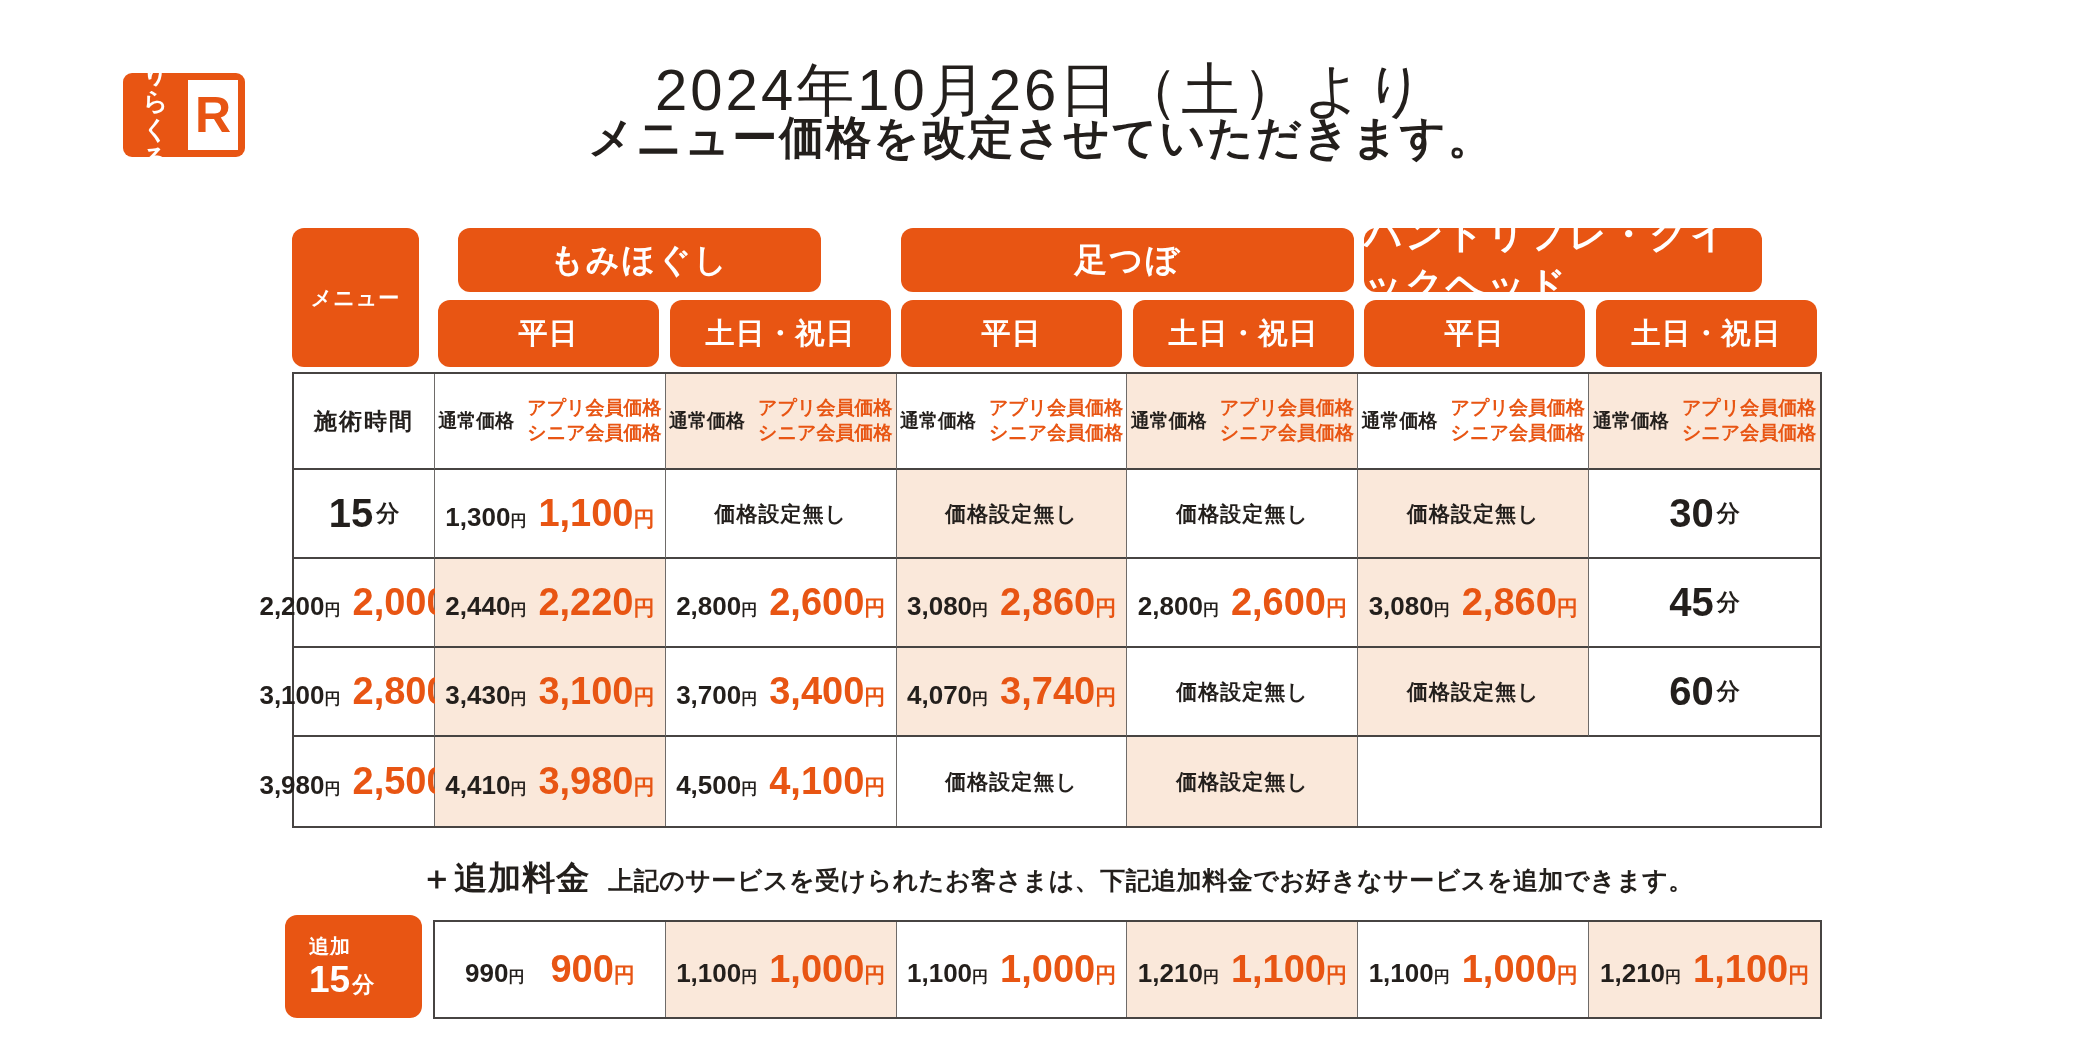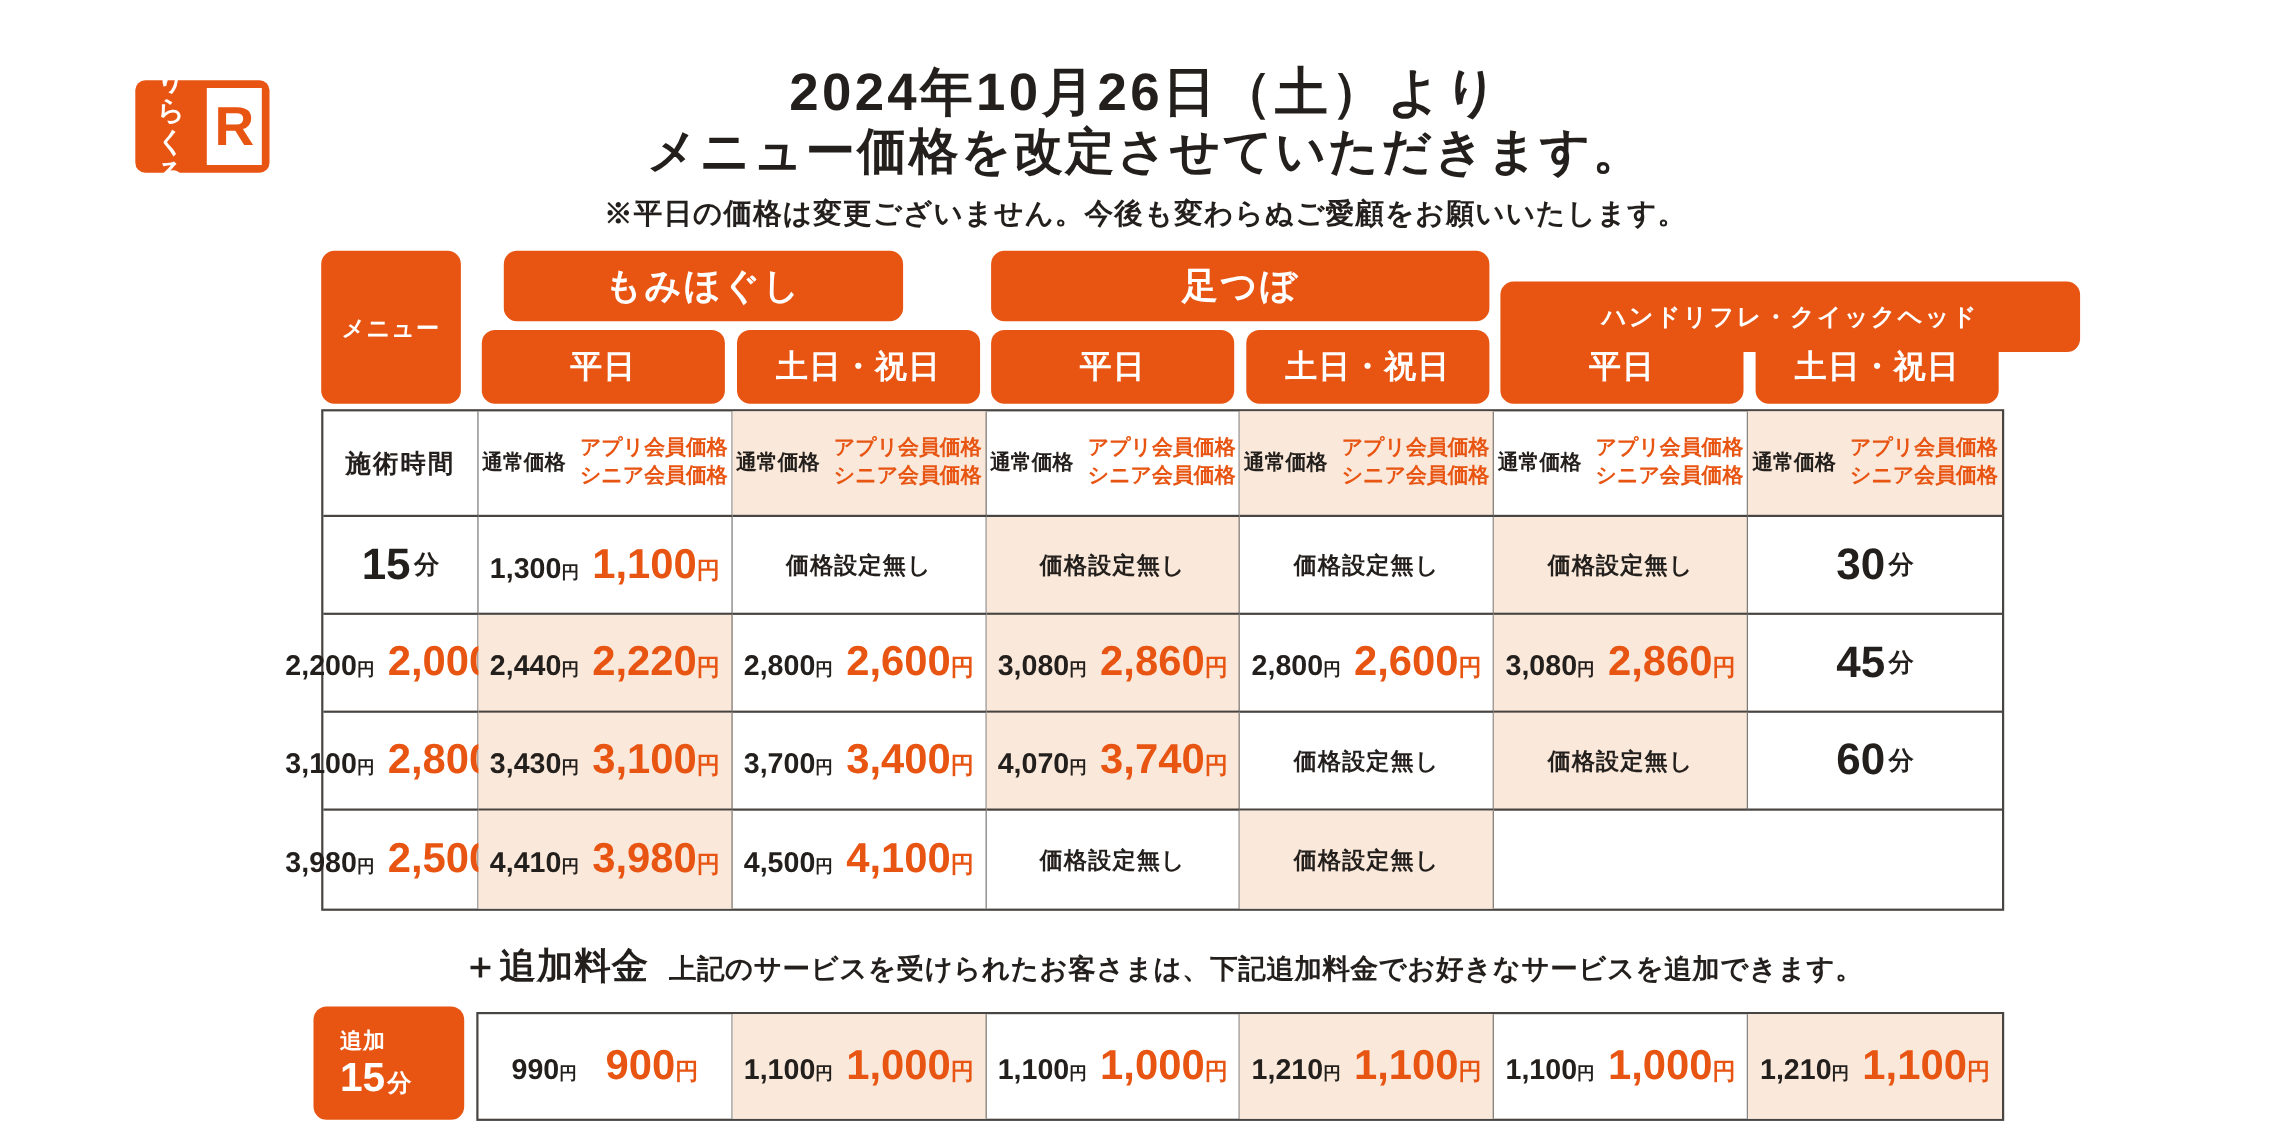--- a/index.html
+++ b/index.html
@@ -18,21 +18,21 @@
 
   
   .logo{left:123px;top:73px;width:122px;height:84px;background:var(--orange);
     border-radius:9px;display:flex;align-items:center;gap:5px;padding:7px;box-sizing:border-box;}
   .logo-txt{flex:1;display:flex;flex-direction:column;justify-content:space-between;text-align:center;
     color:#fff;font-weight:700;font-size:25px;line-height:1.12;letter-spacing:2px;}
   .logo-mark{width:50px;height:70px;background:#fff;display:flex;align-items:center;justify-content:center;
     color:var(--orange);font-weight:800;font-size:50px;}
 
   
-  .title1{left:0;right:0;top:52px;text-align:center;font-size:48px;font-weight:700;letter-spacing:3px;}
+  .title1{left:0;right:0;top:52px;text-align:center;font-size:58px;font-weight:400;letter-spacing:3px;}
   .title2{left:0;right:0;top:108px;text-align:center;font-size:45px;font-weight:700;letter-spacing:2px;}
   .note{left:0;right:0;top:177px;text-align:center;font-size:26px;font-weight:600;letter-spacing:1px;}
 
   
   .ocell{background:var(--orange);color:#fff;border-radius:12px;display:flex;
     align-items:center;justify-content:center;font-weight:700;box-sizing:border-box;}
   .cat{top:228px;height:64px;font-size:33px;letter-spacing:2px;}
   .sub{top:300px;height:67px;font-size:29px;letter-spacing:1px;}
   .menucell{left:292px;top:228px;width:127px;height:139px;font-size:21px;letter-spacing:1px;}
 
@@ -90,27 +90,26 @@
       <span>りら</span>
       <span>くる</span>
     </div>
     <div class="logo-mark">
       <span>R</span>
     </div>
   </div>
 
   <div class="abs title1">2024年10月26日（土）より</div>
   <div class="abs title2">メニュー価格を改定させていただきます。</div>
-  <div class="abs note">※平日の価格は変更ございません。今後も変わらぬご愛顧をお願いいたします。</div>
 
   <div class="abs ocell menucell">メニュー</div>
 
   <div class="abs ocell cat" style="left:458px;width:363px;">もみほぐし</div>
   <div class="abs ocell cat" style="left:901px;width:453px;">足つぼ</div>
-  <div class="abs ocell cat" style="left:1364px;width:527px;font-size:22px;margin-top:28px;">ハンドリフレ・クイックヘッド</div>
+  <div class="abs ocell cat" style="left:1364px;width:398px;font-size:38px;">ハンドリフレ・クイックヘッド</div>
 
   <div class="abs ocell sub" style="left:438px;width:221px;">平日</div>
   <div class="abs ocell sub" style="left:670px;width:221px;">土日・祝日</div>
   <div class="abs ocell sub" style="left:901px;width:221px;">平日</div>
   <div class="abs ocell sub" style="left:1133px;width:221px;">土日・祝日</div>
   <div class="abs ocell sub" style="left:1364px;width:221px;">平日</div>
   <div class="abs ocell sub" style="left:1596px;width:221px;">土日・祝日</div>
 
   <div class="abs maintable">
 

